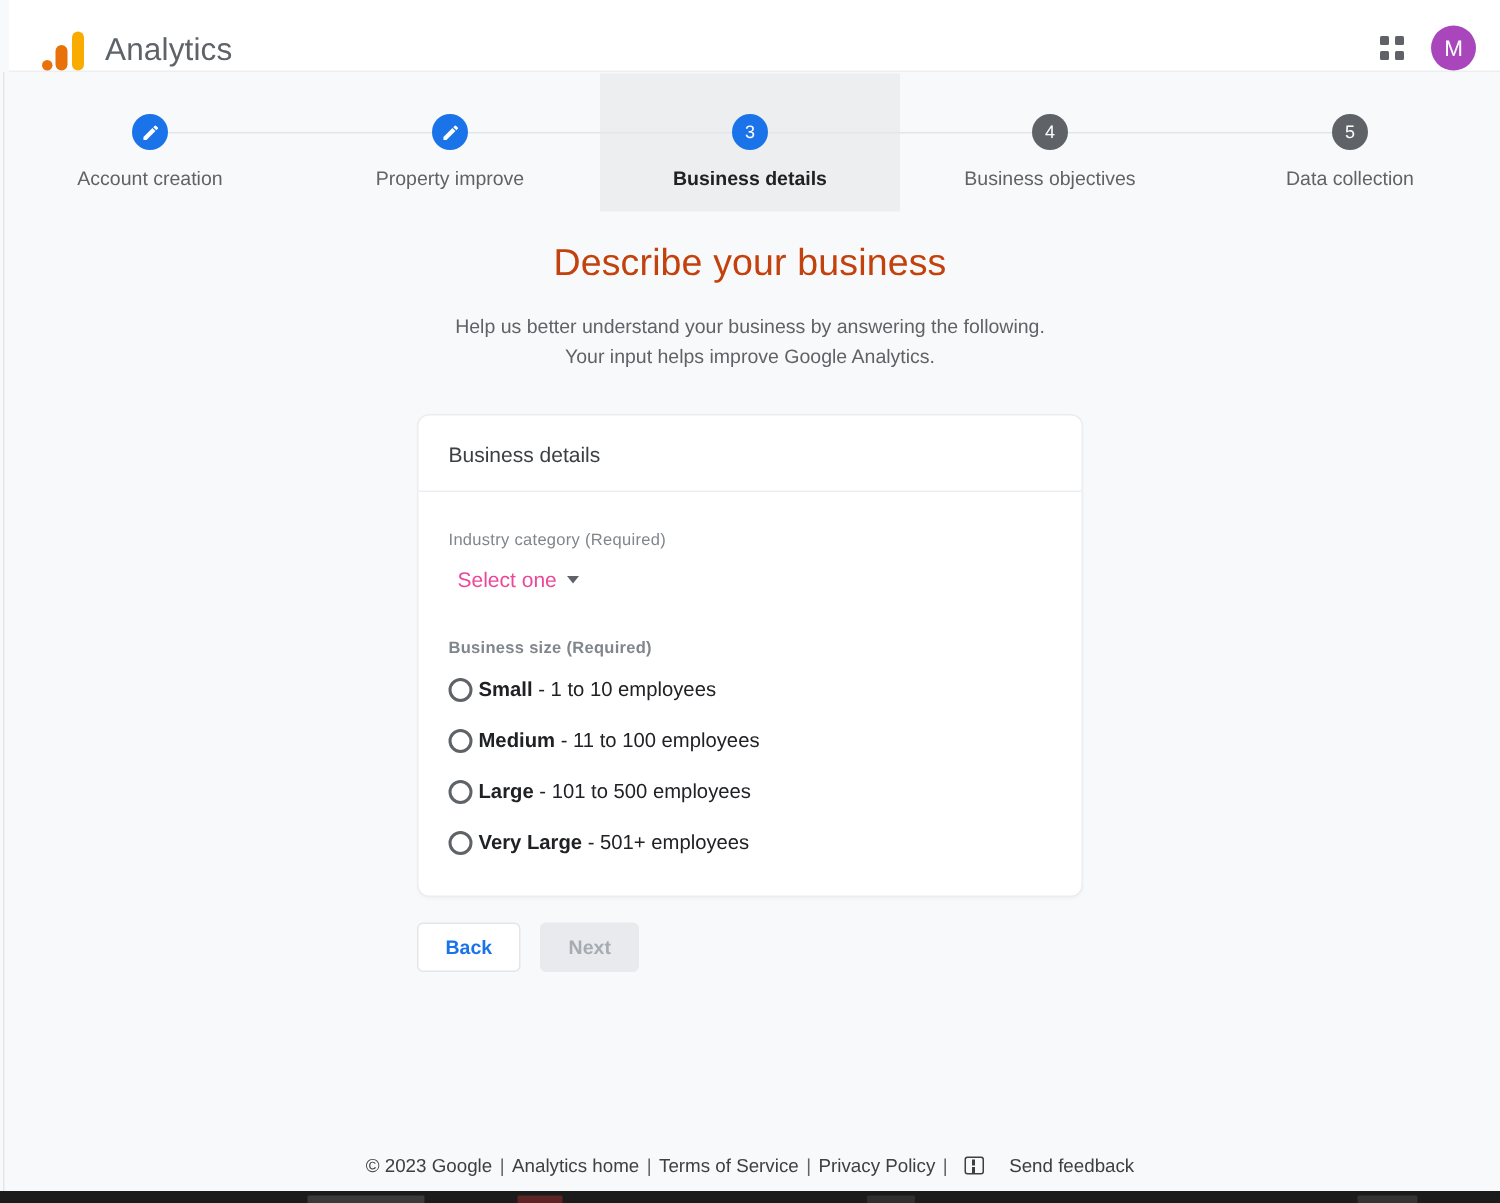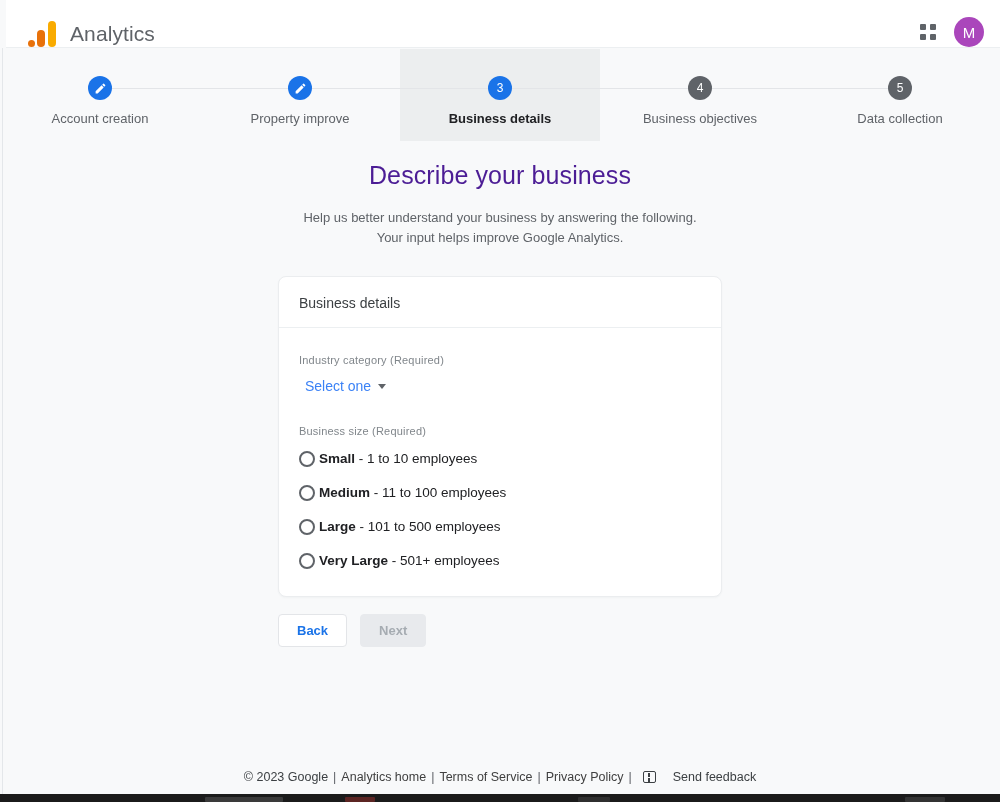--- a/index.html
+++ b/index.html
@@ -173,21 +173,21 @@
     position: absolute;
     left: 0; top: 141px;
     width: 1000px;
   }
   .page-title {
     margin: 0;
     padding-top: 20px;
     text-align: center;
     font-size: 25px;
     font-weight: normal;
-    color: #4c1d95;
+    color: #c2410c;
     letter-spacing: 0.1px;
   }
   .page-subtitle {
     margin: 18px auto 0;
     width: 520px;
     text-align: center;
     font-size: 13px;
     line-height: 20px;
     color: #5f6368;
   }
@@ -219,33 +219,34 @@
   .select-row {
     margin-top: 12px;
     display: inline-flex;
     align-items: center;
     gap: 7px;
     padding: 0 6px;
     cursor: pointer;
   }
   .select-value {
     font-size: 14px;
-    color: #3b82f6;
+    color: #ec4899;
   }
   .caret {
     width: 0; height: 0;
     border-left: 4px solid transparent;
     border-right: 4px solid transparent;
     border-top: 5px solid #5f6368;
   }
   .group-label {
     margin-top: 30px;
     font-size: 11px;
     color: #80868b;
     letter-spacing: 0.2px;
+    font-weight: bold;
   }
   .radio-list { margin-top: 10px; }
   .radio-row {
     display: flex;
     align-items: center;
     gap: 4px;
     height: 23px;
     margin-bottom: 11px;
     cursor: pointer;
   }

